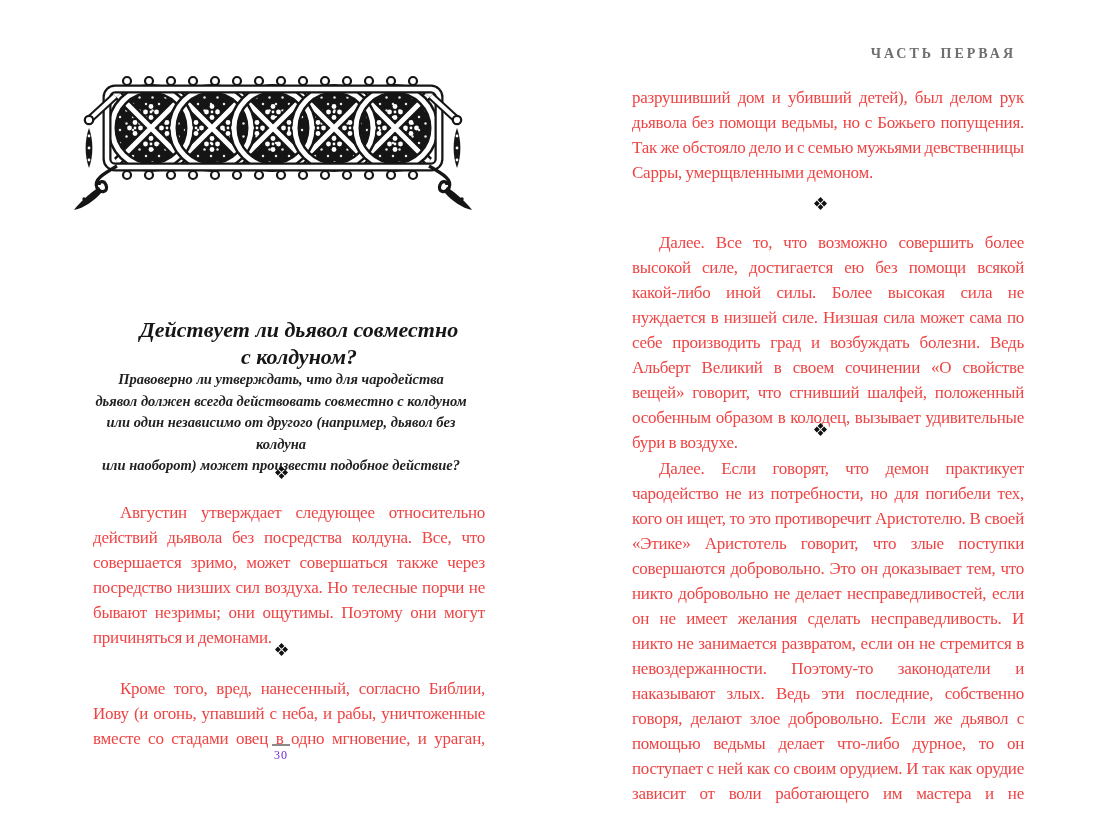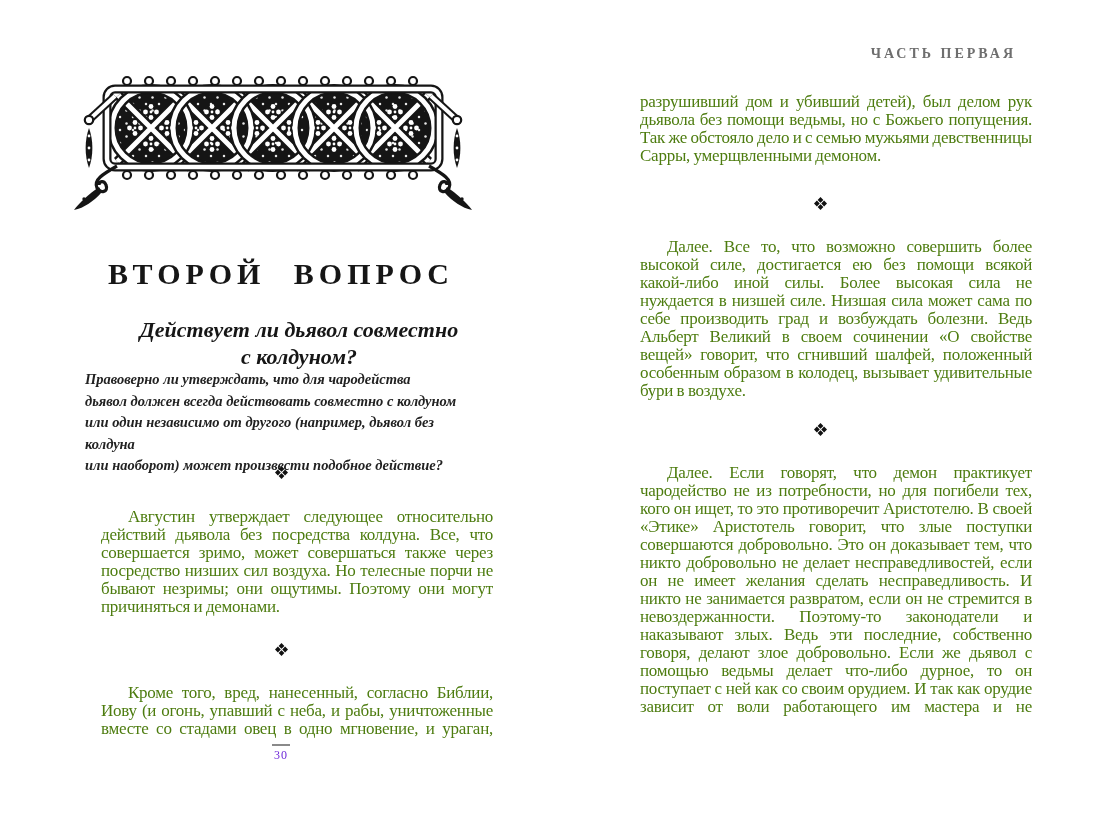--- a/index.html
+++ b/index.html
@@ -9,25 +9,25 @@
   .page.left{left:85px;width:392px;}
   .page.right{left:624px;width:392px;}
   .abs{position:absolute;left:0;width:392px;}
 
   .ornament{position:absolute;left:-14px;top:68px;width:404px;height:142px;}
 
   .title{margin:0;top:257px;text-align:center;font-size:30px;line-height:34px;
          font-weight:700;letter-spacing:5px;word-spacing:16px;color:#161616;}
   .subtitle{margin:18px;top:298px;text-align:center;font-style:italic;font-weight:700;
             font-size:22px;line-height:27px;white-space:pre-line;color:#161616;}
-  .annotation{margin:0;top:369px;font-style:italic;font-weight:600;
+  .annotation{margin:0;top:369px;text-align:center;font-style:italic;font-weight:600;
               font-size:14.5px;line-height:21.5px;white-space:pre-line;color:#222;}
 
-  .body{margin:16px;text-align:justify;font-size:17px;line-height:18px;
-        letter-spacing:-0.25px;word-spacing:-0.5px;color:#4d7c0f;}
+  .body{margin:8px;text-align:justify;font-size:17px;line-height:25px;
+        letter-spacing:-0.25px;word-spacing:-0.5px;color:#ef4444;}
   .body.indent{text-indent:27px;}
   .body.cont{text-align-last:justify;}
 
   .sep{display:flex;justify-content:center;}
   .sep svg{display:block;}
 
   .running-head{top:46px;text-align:right;font-size:14px;letter-spacing:3px;
                 font-weight:600;color:#6e6e6e;}
 
   .folio{top:744px;display:flex;flex-direction:column;align-items:center;gap:3px;}
@@ -155,21 +155,20 @@
           <use href="#edot" x="276" y="107"></use>
           <use href="#edot" x="298" y="107"></use>
         <use href="#edot" x="320" y="107"></use>
           <use href="#edot" x="342" y="107"></use>
 
         <use href="#cornerL"></use>
         <use href="#cornerL" transform="translate(404,0) scale(-1,1)"></use>
       </svg>
     </div>
 
-    <h1 class="abs title">ВТОРОЙ ВОПРОС</h1>
     <h2 class="abs subtitle">Действует ли дьявол совместно
 с колдуном?</h2>
     <p class="abs annotation">Правоверно ли утверждать, что для чародейства
 дьявол должен всегда действовать совместно с колдуном
 или один независимо от другого (например, дьявол без колдуна
 или наоборот) может произвести подобное действие?</p>
 
     <div class="abs sep l-sep1">
       <svg width="13" height="13" viewBox="0 0 18 18">
           <path fill="#111" d="M9 0l4 4-4 4-4-4zM4 5l4 4-4 4-4-4zM14 5l4 4-4 4-4-4zM9 10l4 4-4 4-4-4z"></path>

